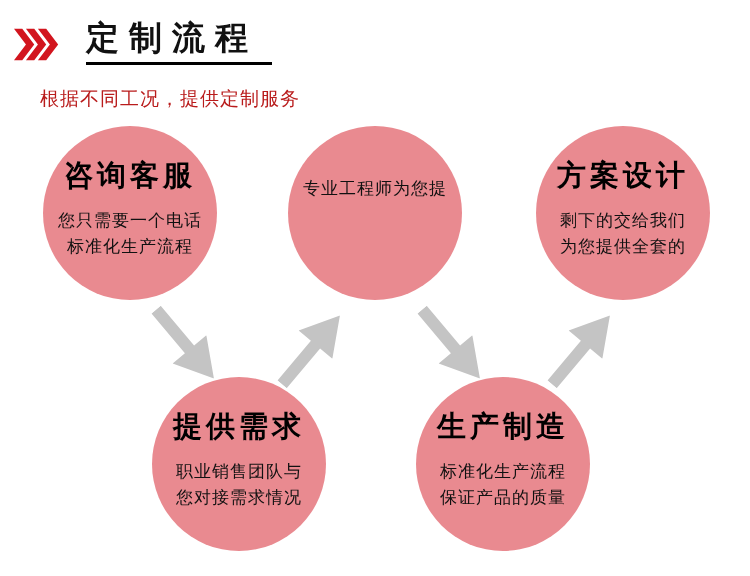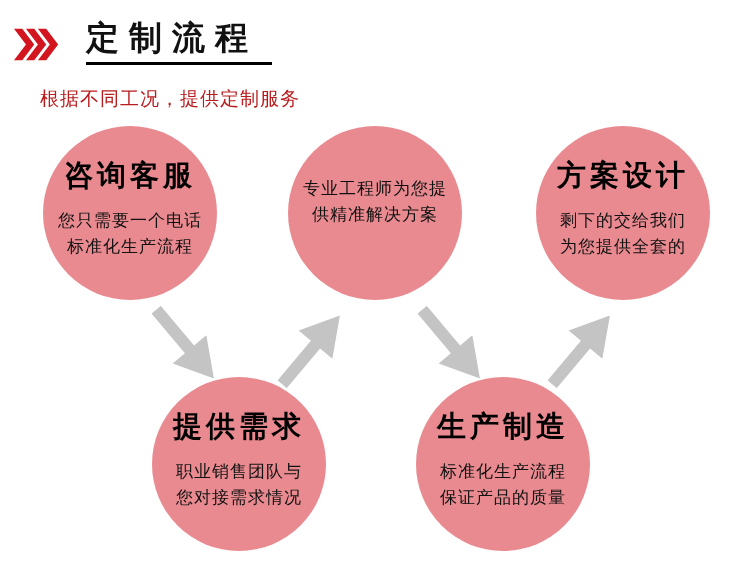--- a/index.html
+++ b/index.html
@@ -127,21 +127,20 @@
     <div class="step-title">咨询客服</div>
     <div class="step-desc">
       <div>您只需要一个电话</div>
       <div>标准化生产流程</div>
     </div>
   </div>
 
   <div class="circle c2">
     <div class="step-desc">
       <div>专业工程师为您提</div>
-      <div>供精准解决方案</div>
     </div>
   </div>
 
   <div class="circle c3">
     <div class="step-title">方案设计</div>
     <div class="step-desc">
       <div>剩下的交给我们</div>
       <div>为您提供全套的</div>
     </div>
   </div>

